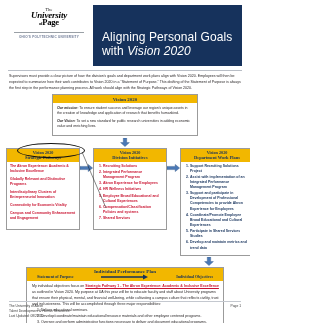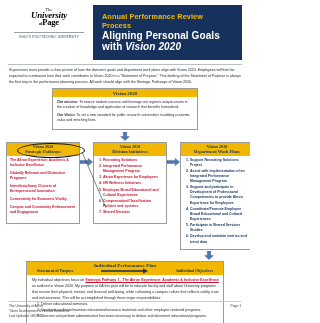--- a/index.html
+++ b/index.html
@@ -18,21 +18,21 @@
              letter-spacing:-.2px;margin-top:-1px;}
   .logo-akron{font-family:"Liberation Serif",serif;font-size:8.5px;font-weight:700;
               letter-spacing:-.2px;margin-top:-2px;}
   .logo-of{font-family:"Liberation Serif",serif;font-size:4.2px;}
   .logo-rule{height:1px;background:#9aa0a6;margin:5px 4px 2px 4px;}
   .logo-tag{font-size:3.1px;letter-spacing:.25px;color:#6f7b96;text-align:center;
             font-weight:700;}
   .banner{flex:1;background:#16325c;padding:7px 8px 8px 9px;margin-left:5px;
           box-sizing:border-box;min-height:38px;}
   .banner-l1{color:#f2b700;font-size:7.3px;font-weight:700;letter-spacing:.1px;}
-  .banner-l2{color:#ffffff;font-size:10px;font-weight:700;margin-top:0;letter-spacing:.1px;}
+  .banner-l2{color:#ffffff;font-size:12px;font-weight:400;margin-top:18px;letter-spacing:.1px;}
   .banner-l2 i{font-style:italic;}
 
   .hr-top{height:1px;background:#b9bec6;margin:4px 8px 0 8px;}
 
   
   .intro{padding:3px 9px 0 9px;font-size:3.6px;line-height:1.62;text-align:left;color:#231f20;}
 
   
   .vision-wrap{display:flex;justify-content:center;margin-top:3px;}
   .vision-box{width:146px;border:1px solid #9b9b9b;box-sizing:border-box;}
@@ -98,21 +98,20 @@
         <div class="logo-univ">University</div>
         <div class="logo-akron">
           <span class="logo-of">of</span><span>Page</span>
         </div>
       </div>
       <div class="logo-rule"></div>
       <div class="logo-tag">OHIO'S POLYTECHNIC UNIVERSITY</div>
     </div>
 
     <div class="banner">
-      <div class="banner-l1">Annual Performance Review Process</div>
       <div class="banner-l2">
         <span>Aligning Personal Goals with </span><i>Vision 2020</i>
       </div>
     </div>
   </div>
 
   <div class="hr-top"></div>
 
   <div class="intro">Supervisors must provide a clear picture of how the division's goals and department work plans align with Vision 2020. Employees will then be expected to summarize how their work contributes to Vision 2020 in a "Statement of Purpose." This drafting of the Statement of Purpose is always the first step in the performance planning process.  All work should align with the Strategic Pathways of Vision 2020.</div>
 

